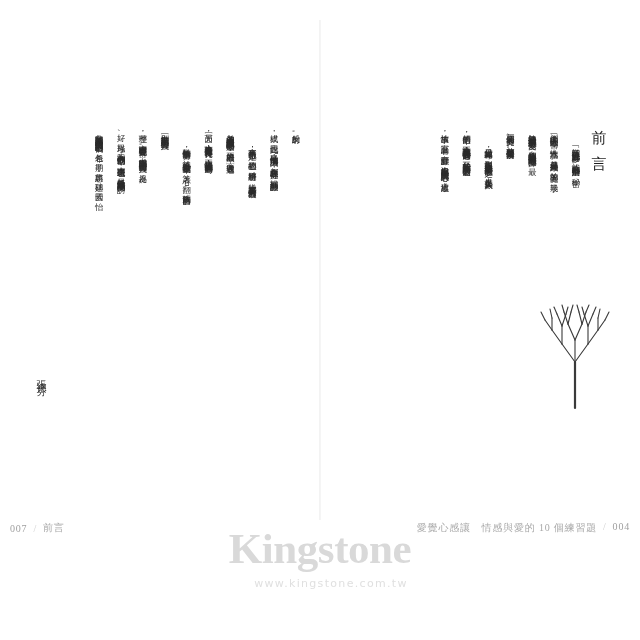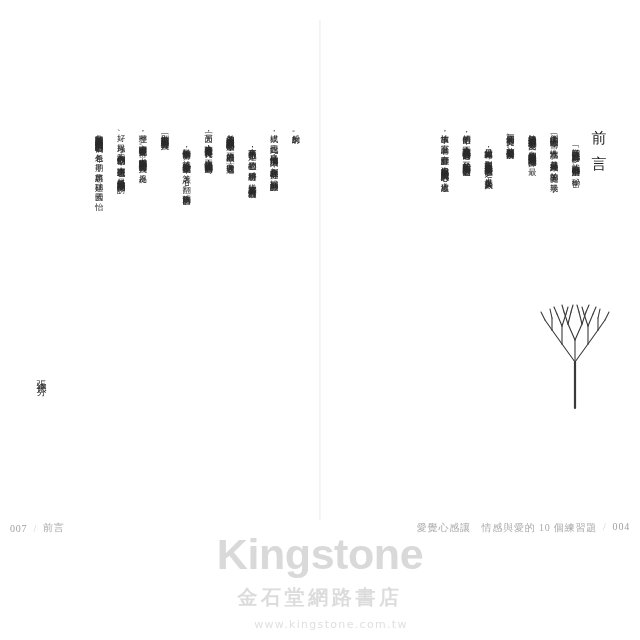--- a/index.html
+++ b/index.html
@@ -166,27 +166,27 @@
     top: 520px;
     width: 640px;
     height: 120px;
     display: flex;
     flex-direction: column;
     align-items: center;
     justify-content: flex-start;
     pointer-events: none;
   }
   .wm-main {
-    font-family: Liberation Sans, sans-serif;
+    font-family: Liberation Serif, serif;
     font-size: 43px;
     font-weight: bold;
     color: #d9d9d9;
     letter-spacing: -0.01em;
     line-height: 1;
-    margin-top: 13px;
+    margin-top: 7px;
   }
   .wm-sub {
     font-family: "DejaVu Sans", "Liberation Sans", sans-serif;
     font-size: 20px;
     font-weight: bold;
     color: #dcdcdc;
     letter-spacing: 0.18em;
     margin-top: 8px;
   }
   .wm-url {
@@ -287,17 +287,16 @@
     <div class="folio folio-right">
       <span class="rh">愛覺心感讓　情感與愛的 10 個練習題</span>
       <span class="slash">/</span>
       <span class="num">004</span>
     </div>
 
   </div>
 
   <div class="watermark">
     <div class="wm-main">Kingstone</div>
-    <div class="wm-sub">金石堂網路書店</div>
     <div class="wm-url">www.kingstone.com.tw</div>
   </div>
 
 </div>
 
 </body></html>

